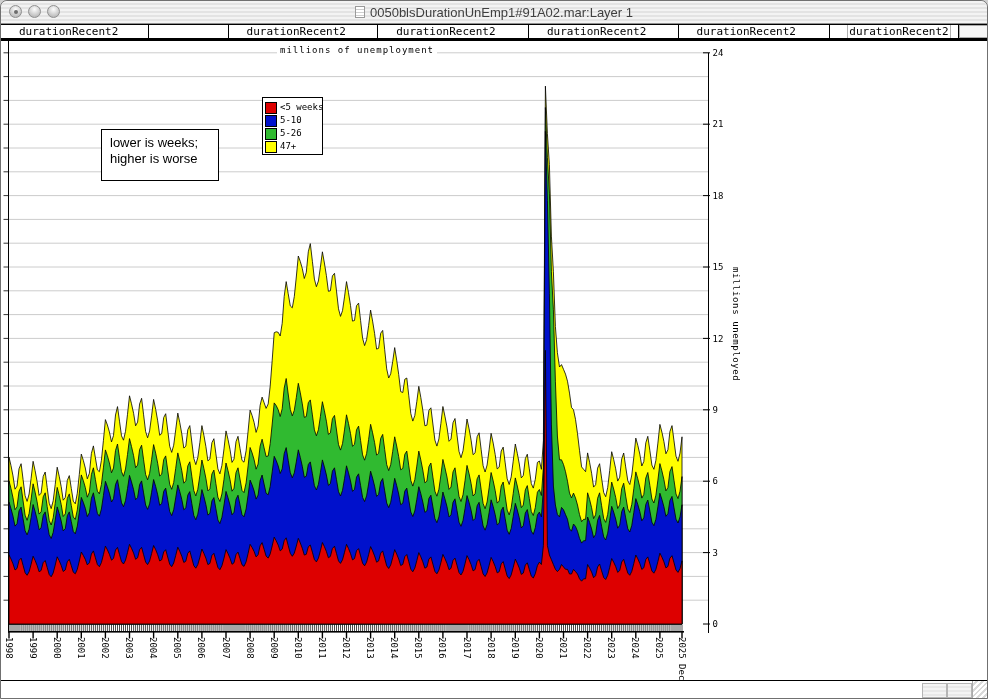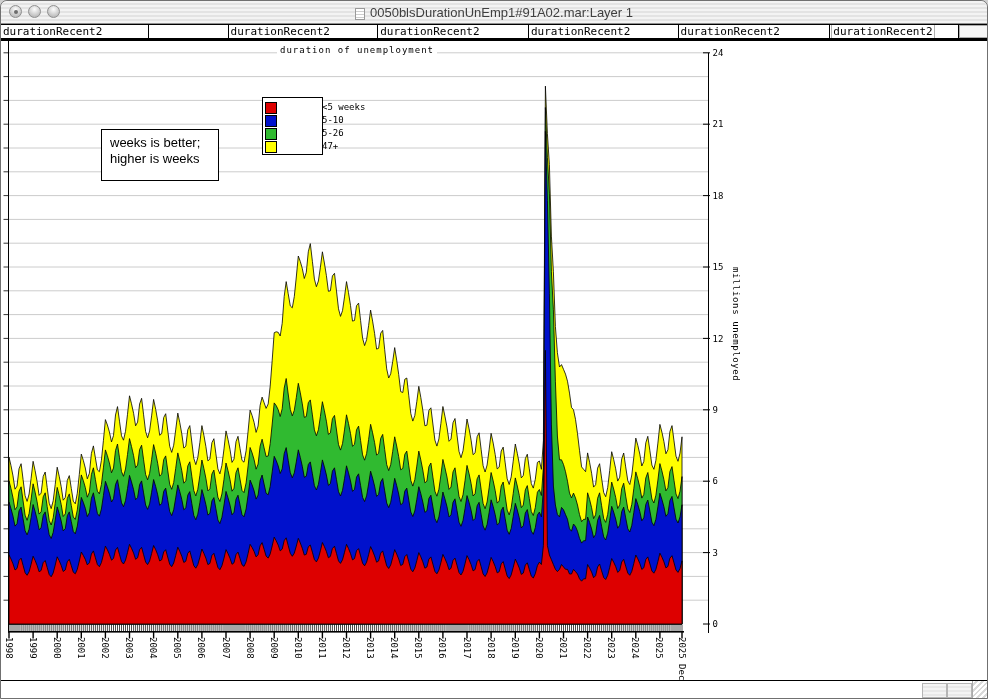--- a/index.html
+++ b/index.html
@@ -7,41 +7,41 @@
   .window{position:absolute;inset:0;background:#ffffff;border:1px solid #707070;
     border-radius:7px 7px 0 0;box-sizing:border-box;overflow:hidden;}
   
   .titlebar{height:22px;border-radius:7px 7px 0 0;
     background:repeating-linear-gradient(180deg,#f3f3f3 0 2px,#e3e3e3 2px 4px);
     border-bottom:1px solid #8e8e8e;display:flex;align-items:center;position:relative;z-index:4;}
   .tb-buttons{position:absolute;left:8px;top:4px;display:flex;gap:6px;}
   .tb-btn{width:13px;height:13px;border-radius:50%;border:1px solid #8f8f8f;box-sizing:border-box;
     background:radial-gradient(circle at 50% 30%,#fdfdfd,#cfcfcf 55%,#a9a9a9);position:relative;}
   .tb-btn .dot{position:absolute;left:3.5px;top:3.5px;width:4px;height:4px;border-radius:50%;background:#6d6d6d;}
-  .tb-title{margin:0 auto;display:flex;align-items:flex-end;gap:5px;font-size:13px;color:#3f3f3f;}
+  .tb-title{margin:0 auto;display:flex;align-items:center;gap:5px;font-size:13px;color:#3f3f3f;}
   .doc-icon{width:10px;height:12px;background:#fff;border:1px solid #9a9a9a;box-sizing:border-box;
     background-image:linear-gradient(#cfcfcf 1px,transparent 1px);background-size:100% 3px;background-position:0 2px;}
   
   .field-row{display:flex;height:13px;border-top:1px solid #000;border-bottom:1px solid #000;
     background:#fff;position:relative;z-index:4;
     font-family:"DejaVu Sans Mono",monospace;font-size:11px;line-height:13px;}
-  .fcell{border-right:1px solid #000;box-sizing:border-box;padding-left:2px;overflow:hidden;white-space:nowrap;background:#fff;}
+  .fcell{border-right:1px solid #000;box-sizing:border-box;padding-left:18px;overflow:hidden;white-space:nowrap;background:#fff;}
   .fcell.selected .inner{background:#fff;box-shadow:0 0 0 1px #b0b0b0;padding:0 1px;}
   .fcell.mini{background:#f6f6f6;border:1px solid #aaa;border-right:none;}
   .top-rule{height:2px;background:#000;position:relative;z-index:4;}
   
   .chart-canvas{position:absolute;left:0;top:0;width:988px;height:699px;z-index:1;}
   .chart-canvas svg{position:absolute;left:0;top:0;}
   .overlay{position:absolute;z-index:2;background:#fff;}
   .chart-title{left:276px;top:44px;padding:0 3px;font-family:"DejaVu Sans Mono",monospace;
     font-size:9px;line-height:11px;letter-spacing:1px;color:#000;}
   .annotation{left:100px;top:128px;width:108px;height:45px;border:1px solid #000;
     font-size:13px;line-height:16px;color:#000;padding:5px 0 0 8px;box-sizing:content-box;}
   .legend{left:261px;top:96px;width:61px;height:58px;border:1px solid #000;padding:3px 0 0 2px;box-sizing:border-box;}
-  .legend-row{display:flex;align-items:center;height:13px;gap:42px;}
+  .legend-row{display:flex;align-items:center;height:13px;}
   .swatch{width:10px;height:10px;border:1px solid #000;margin-right:3px;flex:none;}
   .legend-label{font-family:"DejaVu Sans Mono",monospace;font-size:9px;line-height:11px;white-space:nowrap;}
   .ylab{left:730px;top:266px;font-family:"DejaVu Sans Mono",monospace;font-size:9px;
     letter-spacing:0.6px;writing-mode:vertical-rl;color:#000;background:transparent;}
   
   .bottom-bar{position:absolute;left:0;right:0;bottom:0;height:17px;background:#fff;
     border-top:1px solid #000;z-index:3;}
   .scroll-bits{position:absolute;right:15px;top:2px;display:flex;}
   .track-piece{width:23px;height:13px;border:1px solid #b5b5b5;
     background:repeating-linear-gradient(180deg,#f4f4f4 0 2px,#e8e8e8 2px 4px);}
@@ -544,25 +544,25 @@
         <text x="711.5" y="269.2">15</text>
         <line x1="702" y1="194.6" x2="709" y2="194.6" stroke="#000000"></line>
         <text x="711.5" y="197.8">18</text>
         <line x1="702" y1="123.2" x2="709" y2="123.2" stroke="#000000"></line>
         <text x="711.5" y="126.4">21</text>
         <line x1="702" y1="51.8" x2="709" y2="51.8" stroke="#000000"></line>
         <text x="711.5" y="55.0">24</text>
       </svg>
   </div>
 
-  <div class="overlay chart-title">duration of unemployment</div>
+  <div class="overlay chart-title">millions of unemployment</div>
 
   <div class="overlay annotation">
-    <div>weeks is better;</div>
-    <div>higher is weeks</div>
+    <div>lower is weeks;</div>
+    <div>higher is worse</div>
   </div>
 
   <div class="overlay legend">
     <div class="legend-row">
       <span class="swatch" style="background: rgb(221, 0, 0);"></span>
       <span class="legend-label">&lt;5 weeks</span>
     </div>
     <div class="legend-row">
       <span class="swatch" style="background: rgb(0, 17, 204);"></span>
       <span class="legend-label">5-10</span>

